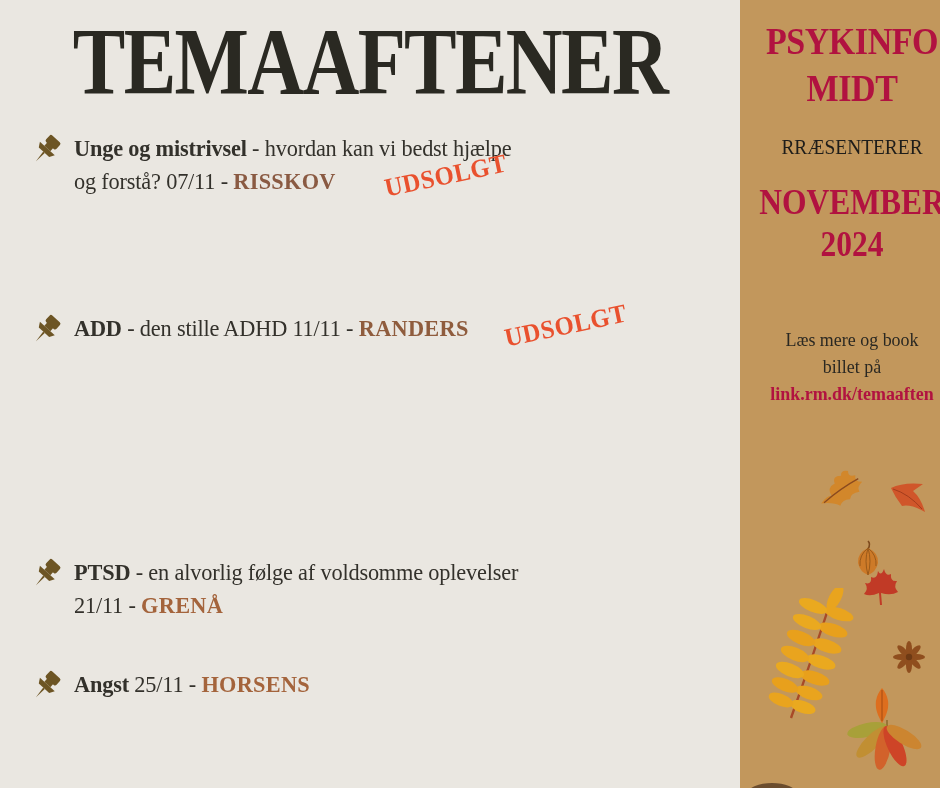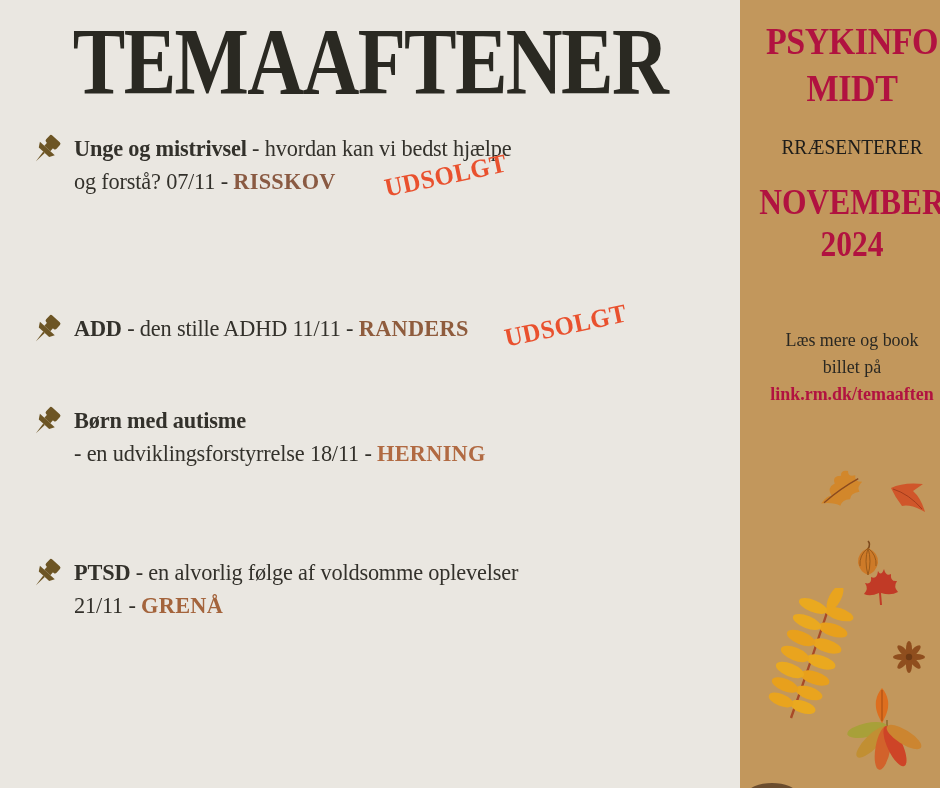--- a/index.html
+++ b/index.html
@@ -110,54 +110,53 @@
             <path d="M17 21 l1 12 l1 -12 Z"></path>
           </g>
         </svg>
     </span>
     <div class="etext">
       <div><span class="b">ADD</span><span> - den stille ADHD 11/11 - </span><span class="loc loc-randers">RANDERS</span></div>
     </div>
     <span class="stamp">UDSOLGT</span>
   </section>
 
-  <section class="event e3">
-    <span class="pin">
-      <svg width="36" height="36" viewBox="0 0 36 36">
-          <g transform="rotate(42 18 18)" fill="#6d5524">
-        <rect x="11" y="3" width="14" height="9" rx="2"></rect>
-            <rect x="14" y="11" width="8" height="5"></rect>
-        <path d="M8 16 h20 l-3 5 h-14 Z"></path>
-            <path d="M17 21 l1 12 l1 -12 Z"></path>
-          </g>
-        </svg>
-    </span>
-    <div class="etext">
-      <div><span class="b">Børn med autisme</span></div>
-      <div><span>- en udviklingsforstyrrelse 18/11 - </span><span class="loc loc-herning">HERNING</span></div>
-    </div>
-  </section>
 
   <section class="event e4">
     <span class="pin">
       <svg width="36" height="36" viewBox="0 0 36 36">
           <g transform="rotate(42 18 18)" fill="#6d5524">
         <rect x="11" y="3" width="14" height="9" rx="2"></rect>
             <rect x="14" y="11" width="8" height="5"></rect>
         <path d="M8 16 h20 l-3 5 h-14 Z"></path>
             <path d="M17 21 l1 12 l1 -12 Z"></path>
           </g>
         </svg>
     </span>
     <div class="etext">
       <div><span class="b">PTSD</span><span> - en alvorlig følge af voldsomme oplevelser</span></div>
       <div><span>21/11 - </span><span class="loc loc-grenaa">GRENÅ</span></div>
     </div>
   </section>
 
+  <section class="event e5">
+    <span class="pin">
+      <svg width="36" height="36" viewBox="0 0 36 36">
+          <g transform="rotate(42 18 18)" fill="#6d5524">
+        <rect x="11" y="3" width="14" height="9" rx="2"></rect>
+            <rect x="14" y="11" width="8" height="5"></rect>
+        <path d="M8 16 h20 l-3 5 h-14 Z"></path>
+            <path d="M17 21 l1 12 l1 -12 Z"></path>
+          </g>
+        </svg>
+    </span>
+    <div class="etext">
+      <div><span class="b">Angst</span><span> 25/11 - </span><span class="loc loc-horsens">HORSENS</span></div>
+    </div>
+  </section>
 
   <aside class="sidebar">
     <div class="brand">
       <div>PSYKINFO</div>
       <div>MIDT</div>
     </div>
     <div class="presents">RRÆSENTERER</div>
     <div class="month">
       <div>NOVEMBER</div>
       <div>2024</div>

